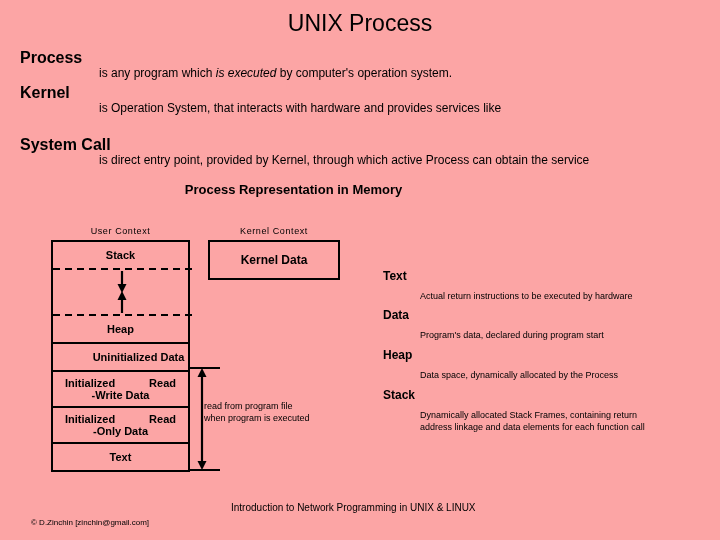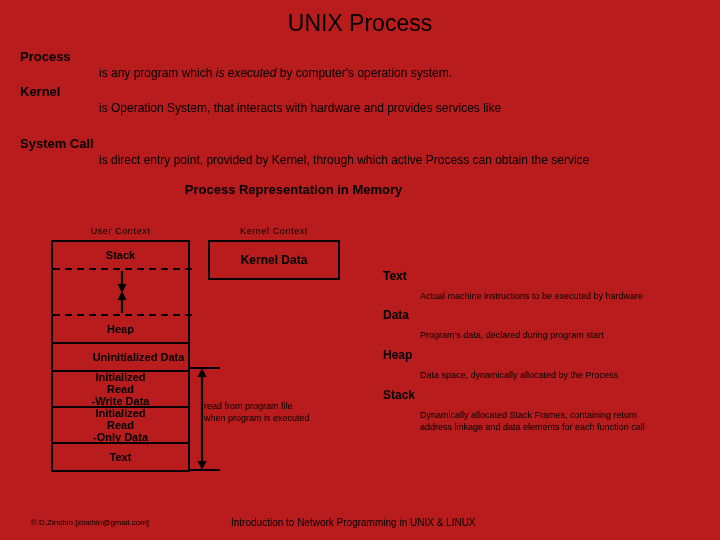--- a/index.html
+++ b/index.html
@@ -8,42 +8,42 @@
     background: #ffffff;
   }
   body {
     font-family: "Liberation Sans", sans-serif;
     color: #000000;
   }
   #slide {
     position: relative;
     width: 720px;
     height: 540px;
-    background: #b91c1c;
+    background: #fca5a5;
     overflow: hidden;
   }
 
   
   .slide-title {
     position: absolute;
     left: 0;
     top: 10px;
     width: 720px;
     text-align: center;
     font-size: 23px;
     font-weight: 400;
     letter-spacing: 0px;
     color: #000;
   }
 
   
   .def-term {
     position: absolute;
     left: 20px;
-    font-size: 13px;
+    font-size: 16px;
     font-weight: bold;
     white-space: nowrap;
   }
   .def-desc {
     position: absolute;
     left: 58px;
     font-size: 12px;
     font-weight: normal;
     white-space: nowrap;
     padding-left: 41px;
@@ -103,21 +103,20 @@
   #row-uninit  { top: 100px; height: 28px; padding-left: 36px; }
   #row-rw      { top: 128px; height: 36px; }
   #row-ro      { top: 164px; height: 36px; }
   #row-text    { top: 200px; height: 28px; }
 
   .split-line {
     display: flex;
     justify-content: space-between;
     padding: 0 12px;
     box-sizing: border-box;
-    flex-direction: column;
   }
   .center-line { text-align: center; }
 
   
   .gap-arrows {
     position: absolute;
     left: 0;
     top: 26px;
     width: 139px;
     height: 48px;
@@ -177,21 +176,21 @@
   #footer-copyright {
     position: absolute;
     left: 31px;
     top: 518px;
     font-size: 8px;
     white-space: nowrap;
   }
   #footer-course {
     position: absolute;
     left: 231px;
-    top: 517px;
+    top: 502px;
     font-size: 10px;
     white-space: nowrap;
   }
 </style>
 </head>
 <body>
 
 <div id="slide">
 
   <div class="slide-title">UNIX Process</div>
@@ -270,21 +269,21 @@
     <polygon points="12,8 7.5,17 16.5,17" fill="#000"></polygon>
     <polygon points="12,110 7.5,101 16.5,101" fill="#000"></polygon>
   </svg>
 
   <div id="file-note">
     <div>read from program file</div>
     <div>when program is executed</div>
   </div>
 
   <div class="gloss-term" style="top:269px;">Text</div>
-  <div class="gloss-desc" style="top:290px;">Actual machine instructions to be executed by hardware</div>
+  <div class="gloss-desc" style="top:290px;">Actual return instructions to be executed by hardware</div>
 
   <div class="gloss-term" style="top:308px;">Data</div>
   <div class="gloss-desc" style="top:329px;">Program's data, declared during program start</div>
 
   <div class="gloss-term" style="top:348px;">Heap</div>
   <div class="gloss-desc" style="top:369px;">Data space, dynamically allocated by the Process</div>
 
   <div class="gloss-term" style="top:388px;">Stack</div>
   <div class="gloss-desc" style="top:409px;">
     <div>Dynamically allocated Stack Frames, containing return</div>

